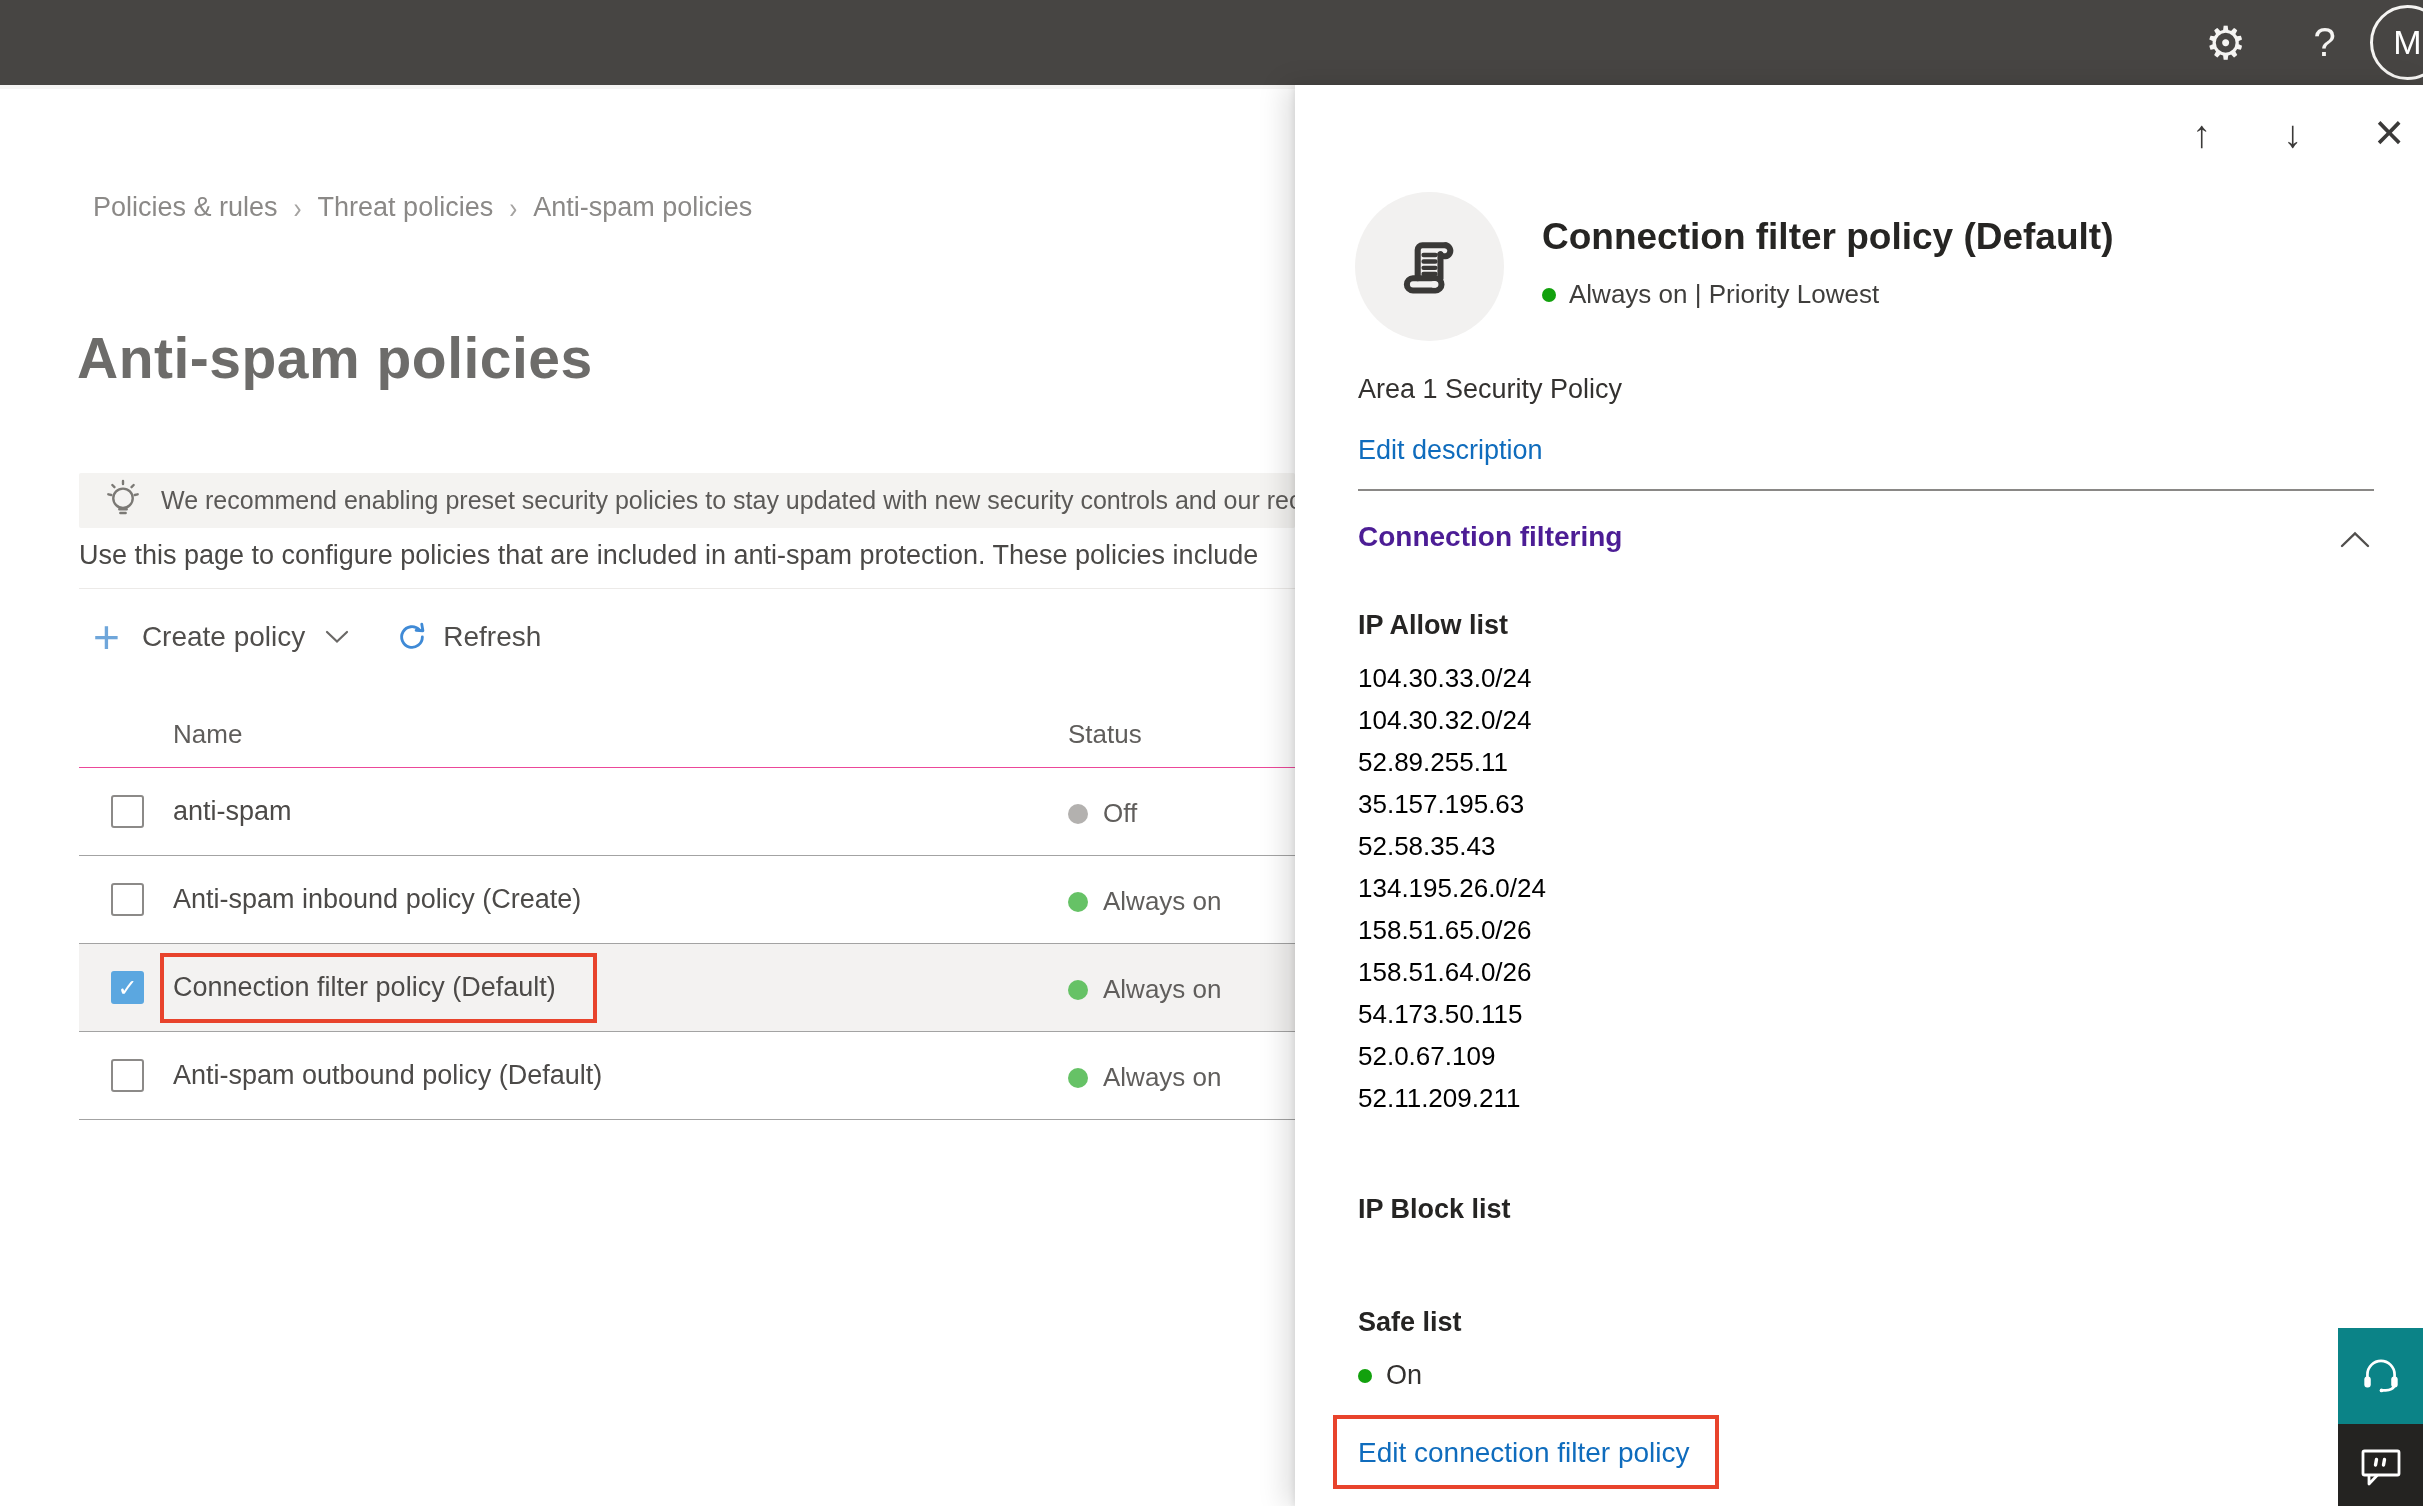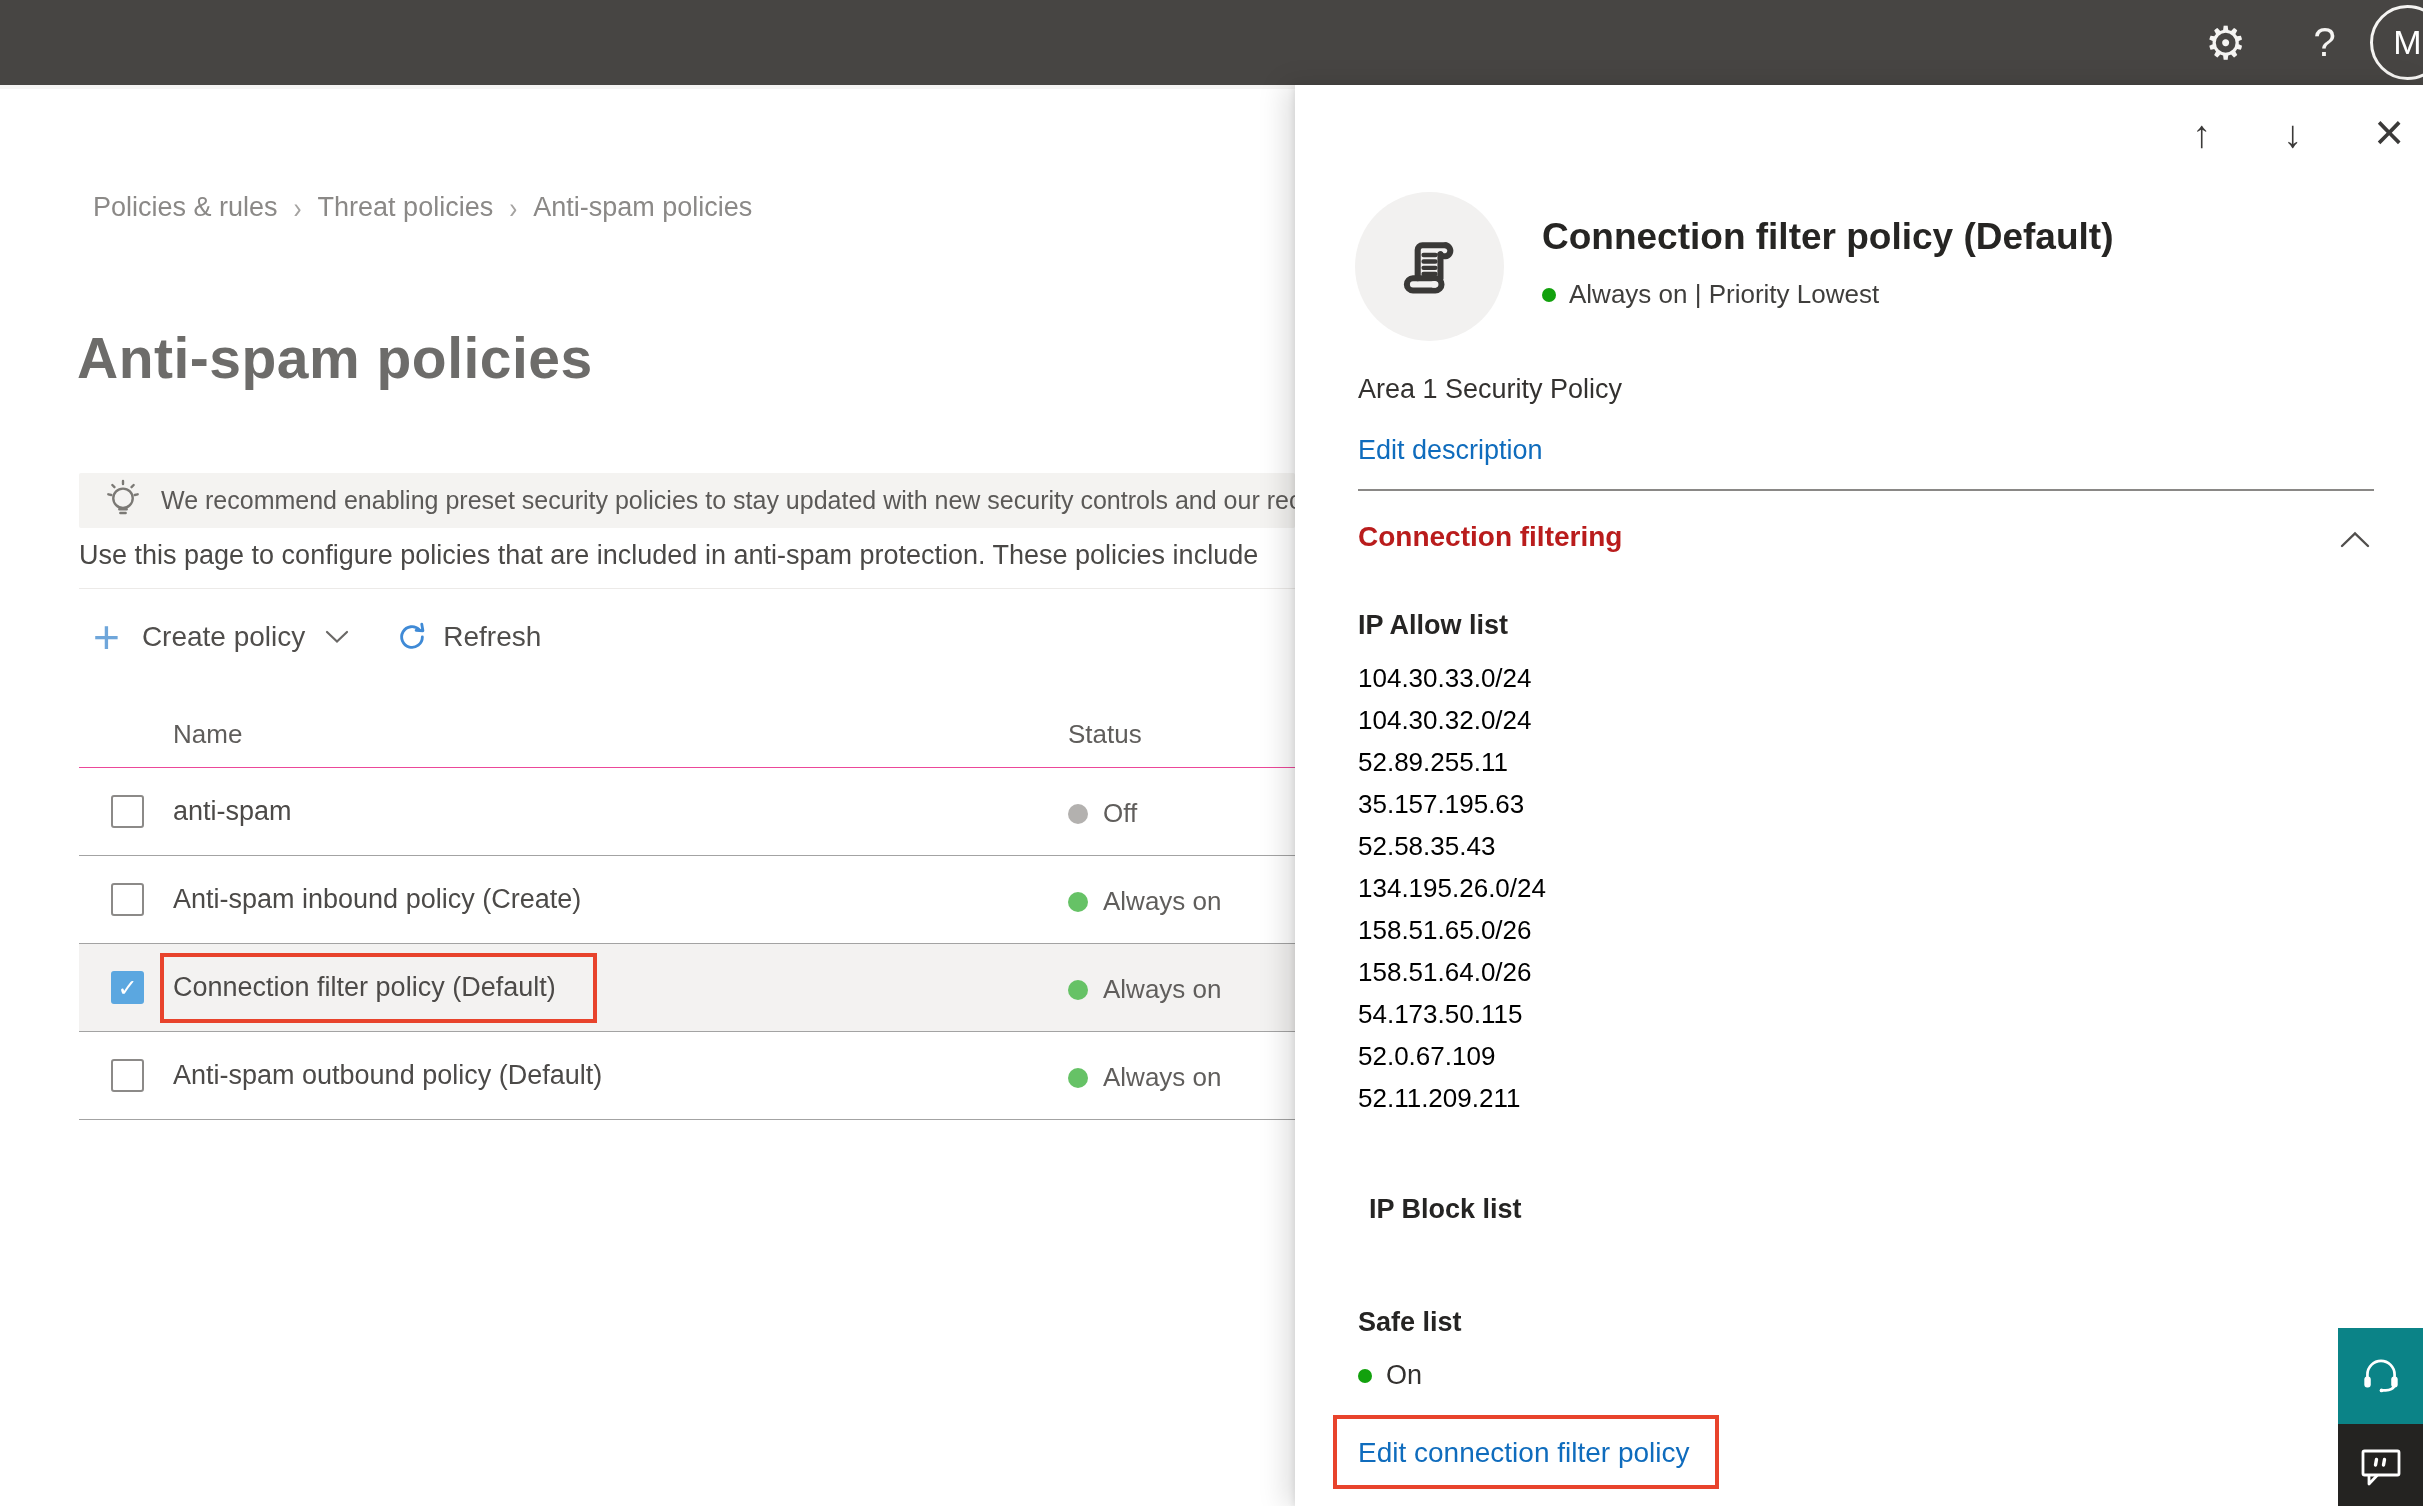--- a/index.html
+++ b/index.html
@@ -70,26 +70,26 @@
 
   .p-avatar{position:absolute;left:60px;top:107px;width:149px;height:149px;border-radius:50%;background:#f2f1f0;
             display:flex;align-items:center;justify-content:center;}
   .p-title{position:absolute;left:247px;top:131px;font-size:37px;font-weight:700;color:#262523;white-space:nowrap;}
   .p-subtitle{position:absolute;left:247px;top:194px;display:flex;align-items:center;font-size:26px;color:#3f3e3c;text-align:right;}
   .p-subtitle .dot{width:14px;height:14px;margin-right:13px;}
   .p-desc{position:absolute;left:63px;top:289px;font-size:27px;color:#33312f;}
   .link{color:#0f6cbd;cursor:pointer;}
   .p-editdesc{position:absolute;left:63px;top:350px;font-size:27px;}
   .p-divider{position:absolute;left:63px;top:404px;width:1016px;height:2px;background:#8a8886;}
-  .p-section{position:absolute;left:63px;top:436px;font-size:28px;font-weight:700;color:#b91c1c;text-align:right;}
+  .p-section{position:absolute;left:63px;top:436px;font-size:28px;font-weight:700;color:#4c1d95;text-align:right;}
   .p-chevron{position:absolute;left:1045px;top:446px;cursor:pointer;}
   .p-h-allow{position:absolute;left:63px;top:525px;font-size:27px;font-weight:700;color:#252423;}
   .ip-list{position:absolute;left:63px;top:572px;}
   .ip-line{font-size:26px;color:#000000;line-height:42px;height:42px;}
-  .p-h-block{position:absolute;left:74px;top:1109px;font-size:27px;font-weight:700;color:#252423;}
+  .p-h-block{position:absolute;left:63px;top:1109px;font-size:27px;font-weight:700;color:#252423;}
   .p-h-safe{position:absolute;left:63px;top:1222px;font-size:27px;font-weight:700;color:#252423;}
   .p-on{position:absolute;left:63px;top:1275px;display:flex;align-items:center;font-size:27px;color:#33312f;}
   .p-on .dot{width:14px;height:14px;margin-right:14px;}
   .p-editlink{position:absolute;left:63px;top:1352px;font-size:28px;white-space:nowrap;}
   .link-red-box{left:38px;top:1330px;width:386px;height:74px;}
 
   
   .support-btn{position:absolute;left:2338px;top:1328px;width:85px;height:96px;background:#0b8387;
                display:flex;align-items:center;justify-content:center;cursor:pointer;}
   .feedback-btn{position:absolute;left:2338px;top:1424px;width:85px;height:83px;background:#242321;

